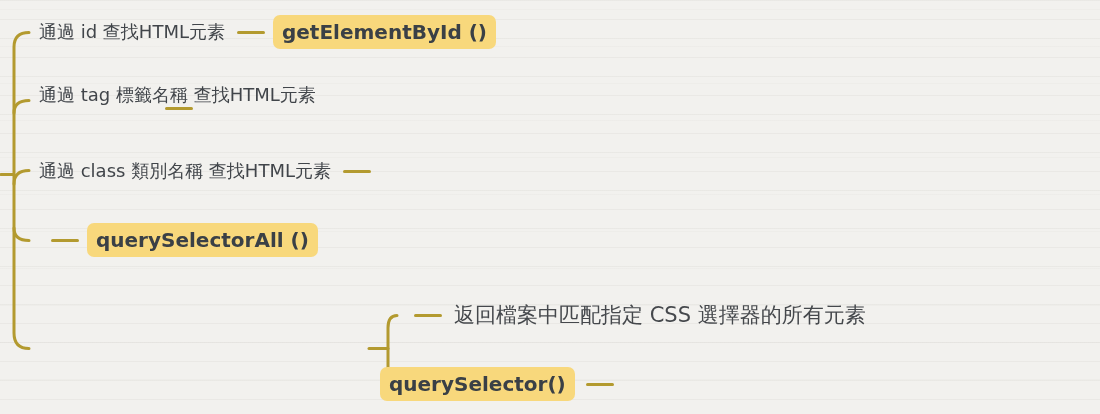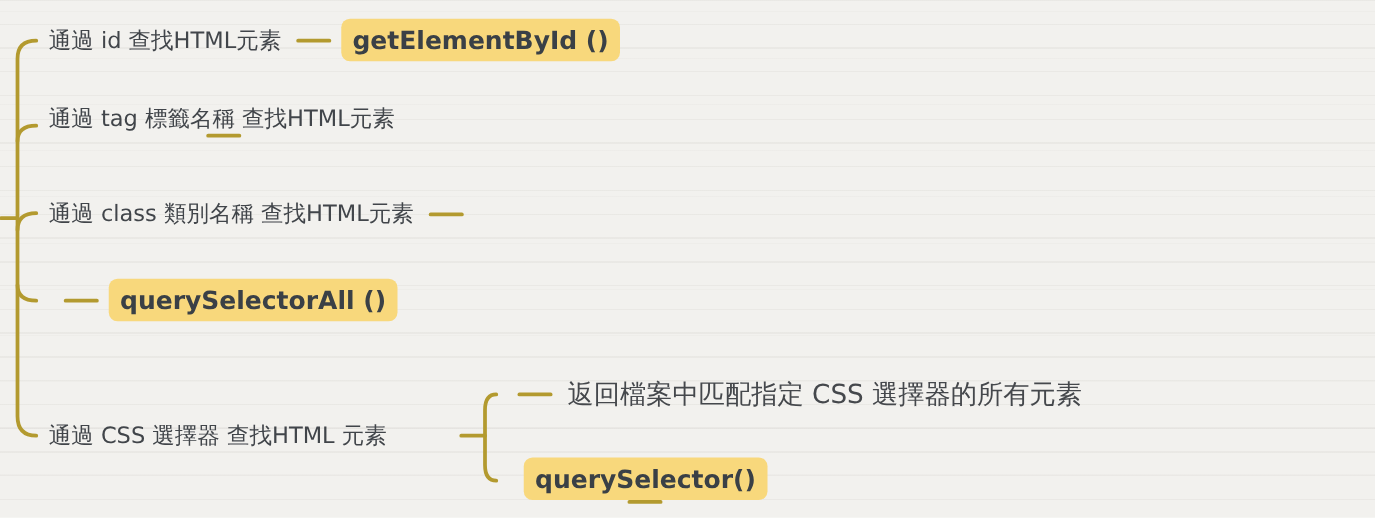--- a/index.html
+++ b/index.html
@@ -59,27 +59,24 @@
   <div class="row" style="left:39px;top:153px;justify-content:center;">
     <span class="label">通過 class 類別名稱 查找HTML元素</span>
     <span class="dash"></span>
   </div>
 
   <div class="row" style="left:39px;top:222px;">
     <span class="dash"></span>
     <span class="chip">querySelectorAll ()</span>
   </div>
 
-  <div class="row" style="left:39px;top:330px;">
-    <span class="label">通過 CSS 選擇器 查找HTML 元素</span>
-  </div>
 
   <div class="row" style="left:403px;top:297px;">
     <span class="dash desc-dash"></span>
     <span class="desc">返回檔案中匹配指定 CSS 選擇器的所有元素</span>
   </div>
 
-  <div class="row" style="left:419px;top:366px;flex-direction:column;">
+  <div class="row" style="left:380px;top:366px;">
     <span class="chip">querySelector()</span>
     <span class="dash desc-dash"></span>
   </div>
 
 </div>
 
 </body></html>

